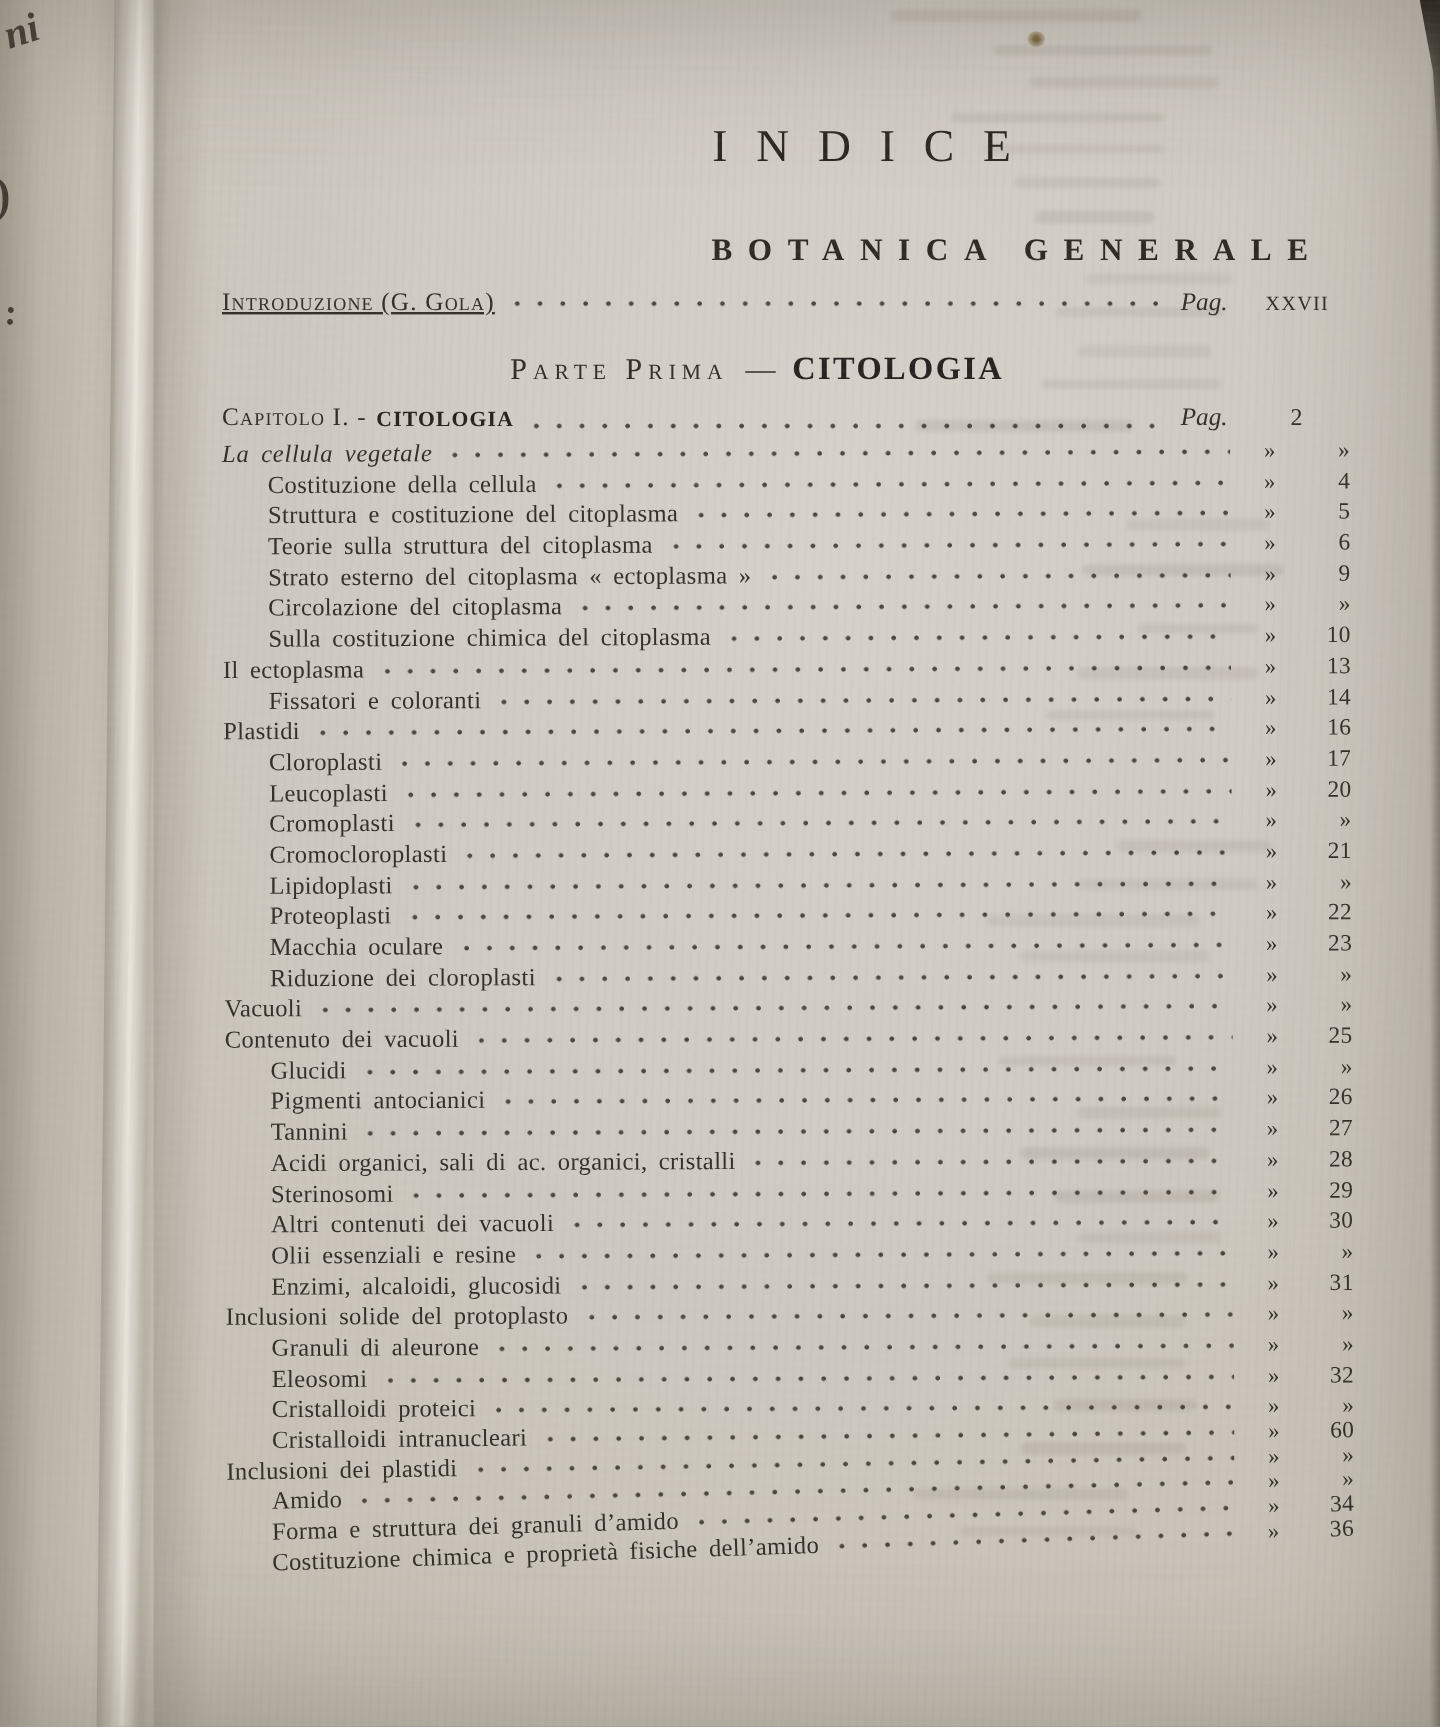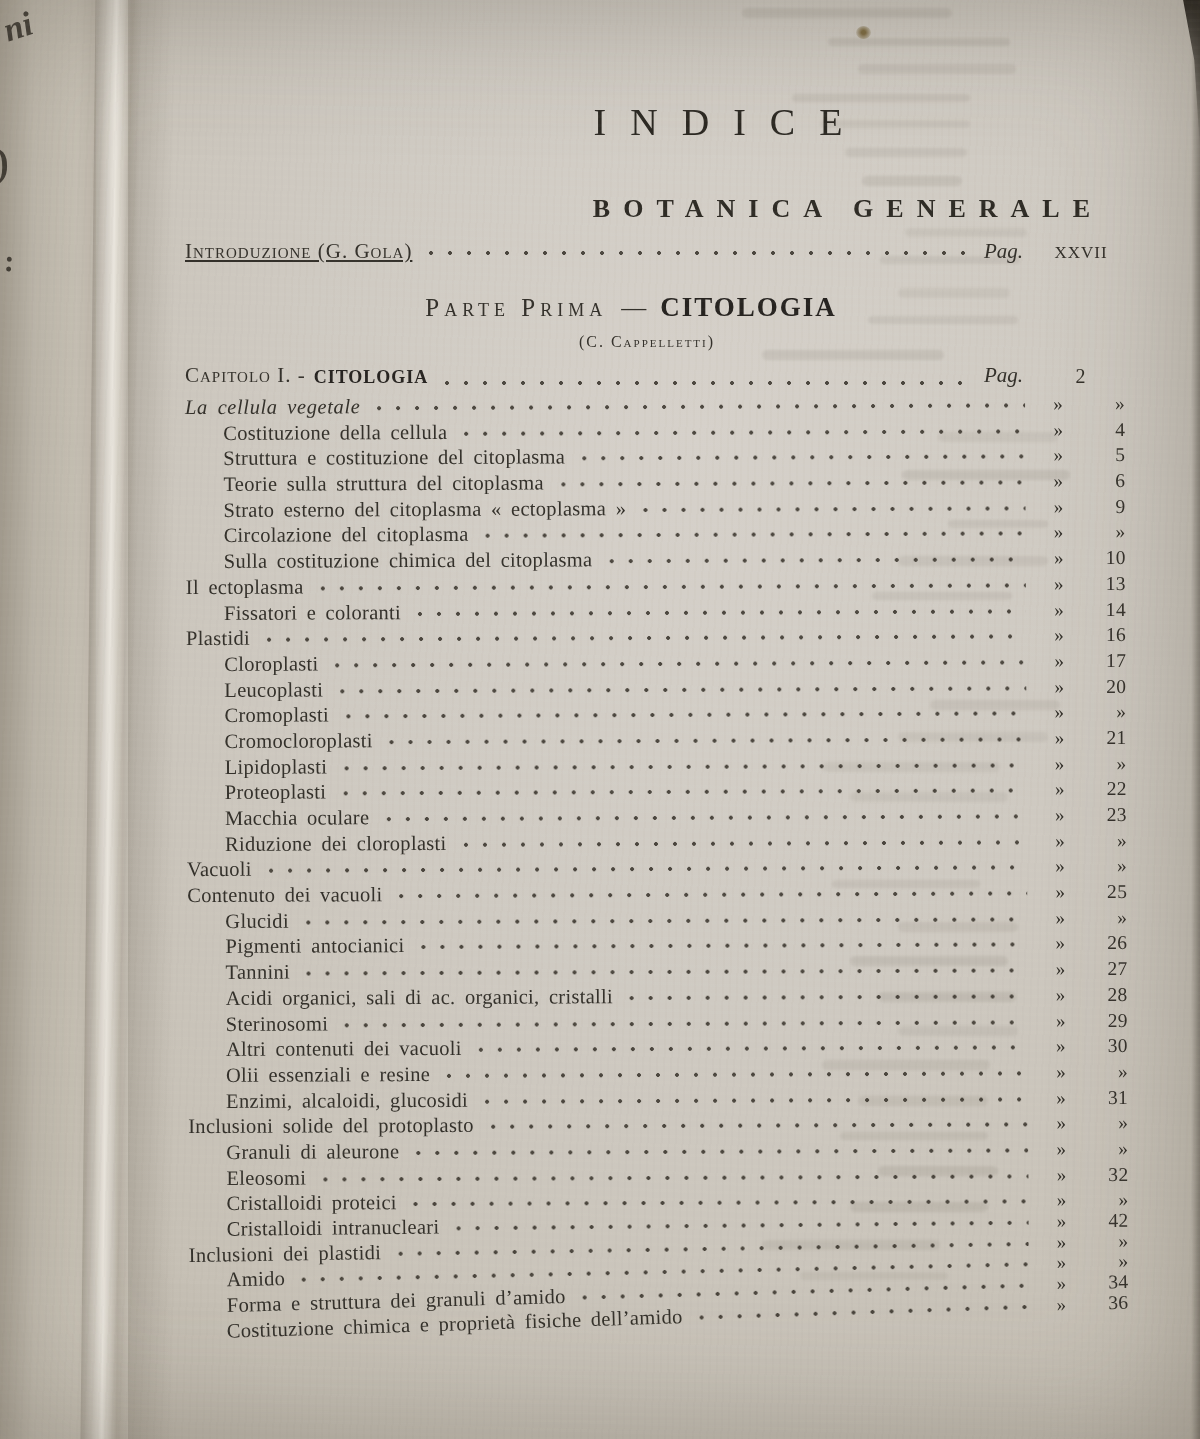--- a/index.html
+++ b/index.html
@@ -137,21 +137,20 @@
       <span class="pag-abbr">Pag.</span>
       <span class="hdr-val">XXVII</span>
     </div>
 
     <div class="parte-row">
       <span class="parte-pre">Parte Prima</span>
       <span class="parte-dash">—</span>
       <span class="parte-name">CITOLOGIA</span>
     </div>
 
-    <div class="author-row">(C. Cappelletti)</div>
 
     <div class="row chapter-row">
       <span class="chapter-label">Capitolo I. -</span>
       <span class="chapter-title">CITOLOGIA</span>
       <span class="leader"></span>
       <span class="pag-abbr">Pag.</span>
       <span class="hdr-val">2</span>
     </div>
 
     <div class="entries" id="entries">
@@ -344,21 +343,21 @@
         <div class="entry lvl1">
           <span class="lbl">Cristalloidi proteici</span>
           <span class="leader"></span>
           <span class="c1">»</span>
           <span class="c2">»</span>
         </div>
         <div class="entry lvl1" style="transform: rotate(-0.32deg); transform-origin: left 80%;">
           <span class="lbl">Cristalloidi intranucleari</span>
           <span class="leader"></span>
           <span class="c1">»</span>
-          <span class="c2">42</span>
+          <span class="c2">60</span>
         </div>
         <div class="entry lvl0" style="transform: rotate(-0.64deg); transform-origin: left 80%;">
           <span class="lbl">Inclusioni dei plastidi</span>
           <span class="leader"></span>
           <span class="c1">»</span>
           <span class="c2">»</span>
         </div>
         <div class="entry lvl1" style="transform: rotate(-0.96deg); transform-origin: left 80%;">
           <span class="lbl">Amido</span>
           <span class="leader"></span>

